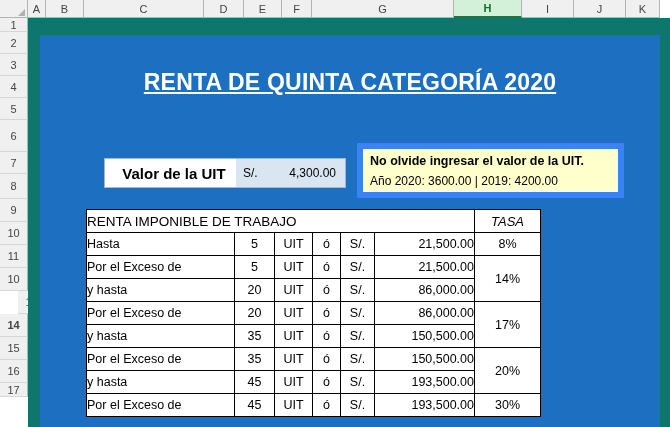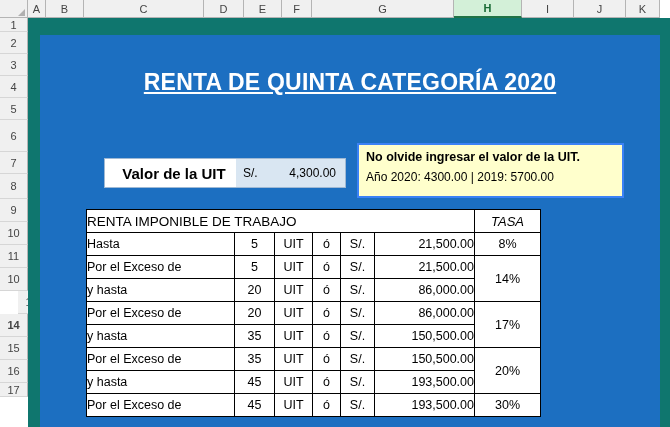--- a/index.html
+++ b/index.html
@@ -167,21 +167,21 @@
   }
 
   
   .note-box {
     position: absolute;
     left: 329px;
     top: 125px;
     width: 267px;
     height: 55px;
     background: #ffffcc;
-    border: 2px solid #3b82f6;
+    border: 6px solid #3b82f6;
     box-sizing: border-box;
     padding: 4px 7px 0 7px;
   }
   .note-line1 {
     font-size: 12.5px;
     font-weight: bold;
     color: #000000;
     line-height: 17px;
   }
   .note-line2 {
@@ -281,21 +281,21 @@
     </div>
 
     <div class="uit-label">Valor de la UIT</div>
     <div class="uit-value">
       <span class="cur">S/.</span>
       <span class="amt">4,300.00</span>
     </div>
 
     <div class="note-box">
       <div class="note-line1">No olvide ingresar el valor de la UIT.</div>
-      <div class="note-line2">Año 2020: 4300.00 | 2019: 5700.00</div>
+      <div class="note-line2">Año 2020: 3600.00 | 2019: 4200.00</div>
     </div>
 
     <table class="tbl">
       <tbody id="tbl-body">
           <tr>
             <th class="hdr-main" colspan="6">RENTA IMPONIBLE DE TRABAJO</th>
             <th class="hdr-tasa c-tasa" style="background: rgb(255, 255, 255);">TASA</th>
           </tr>
           <tr>
             <td class="c-label">Hasta</td>

